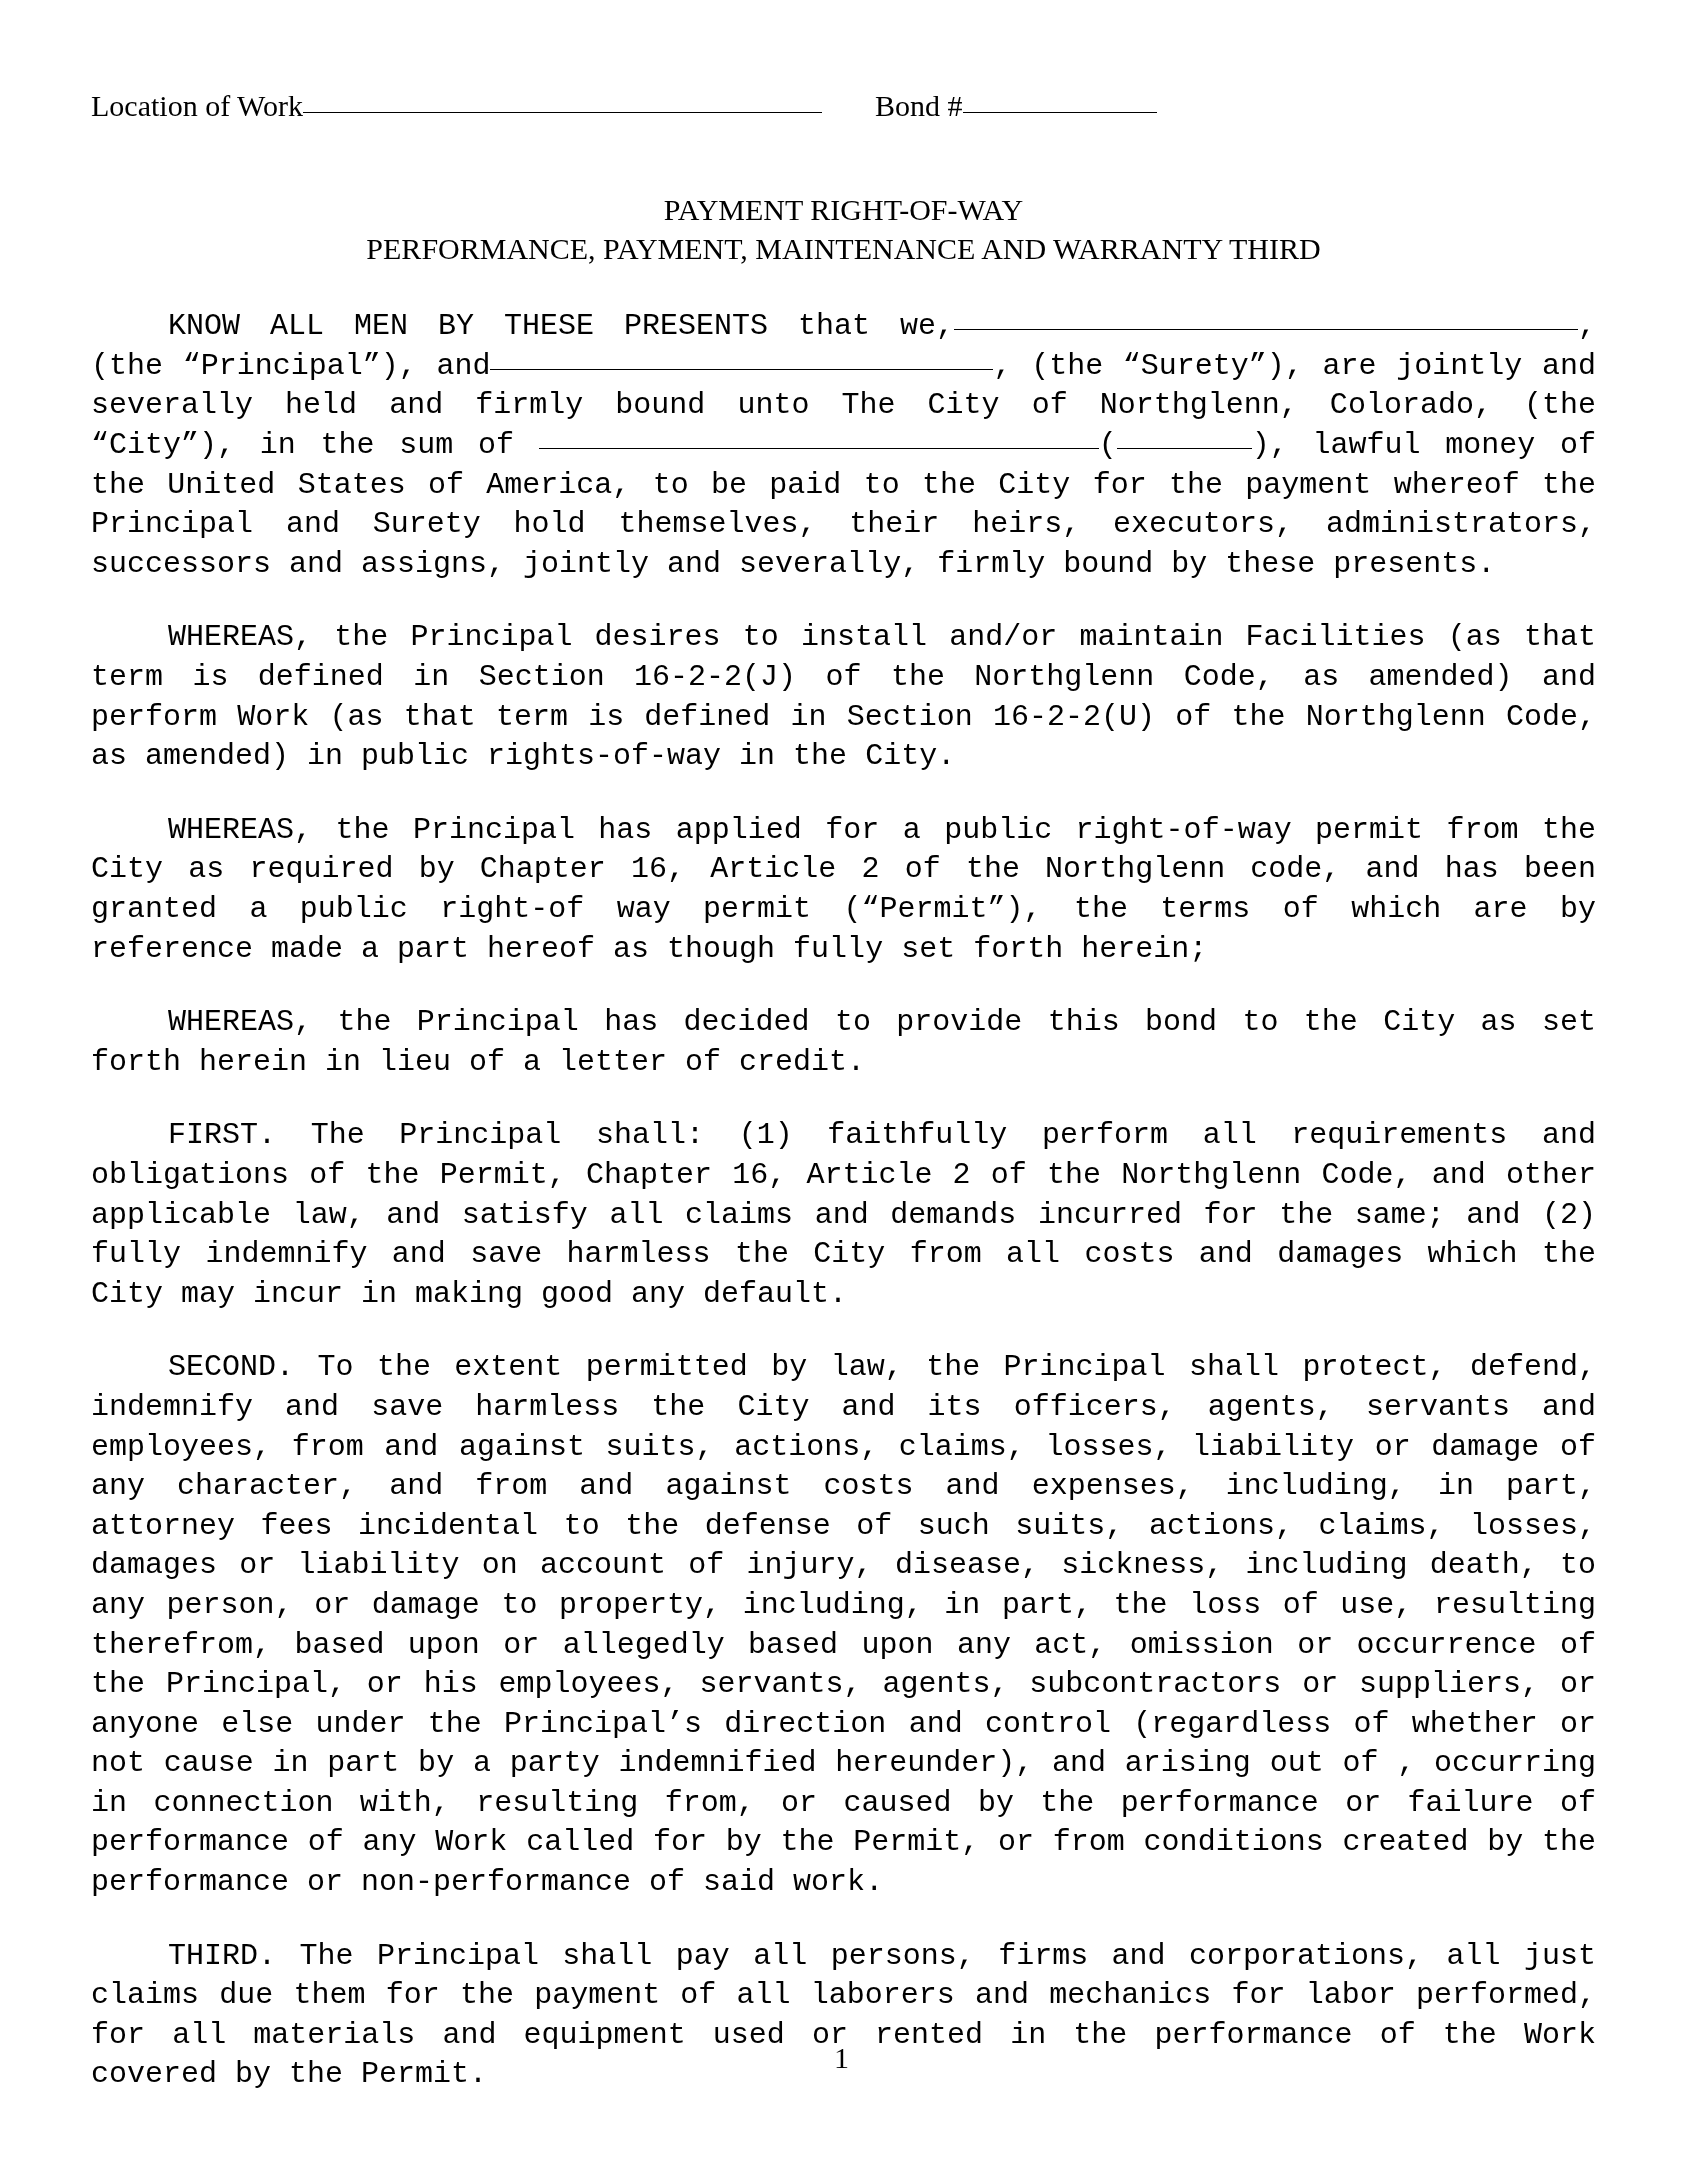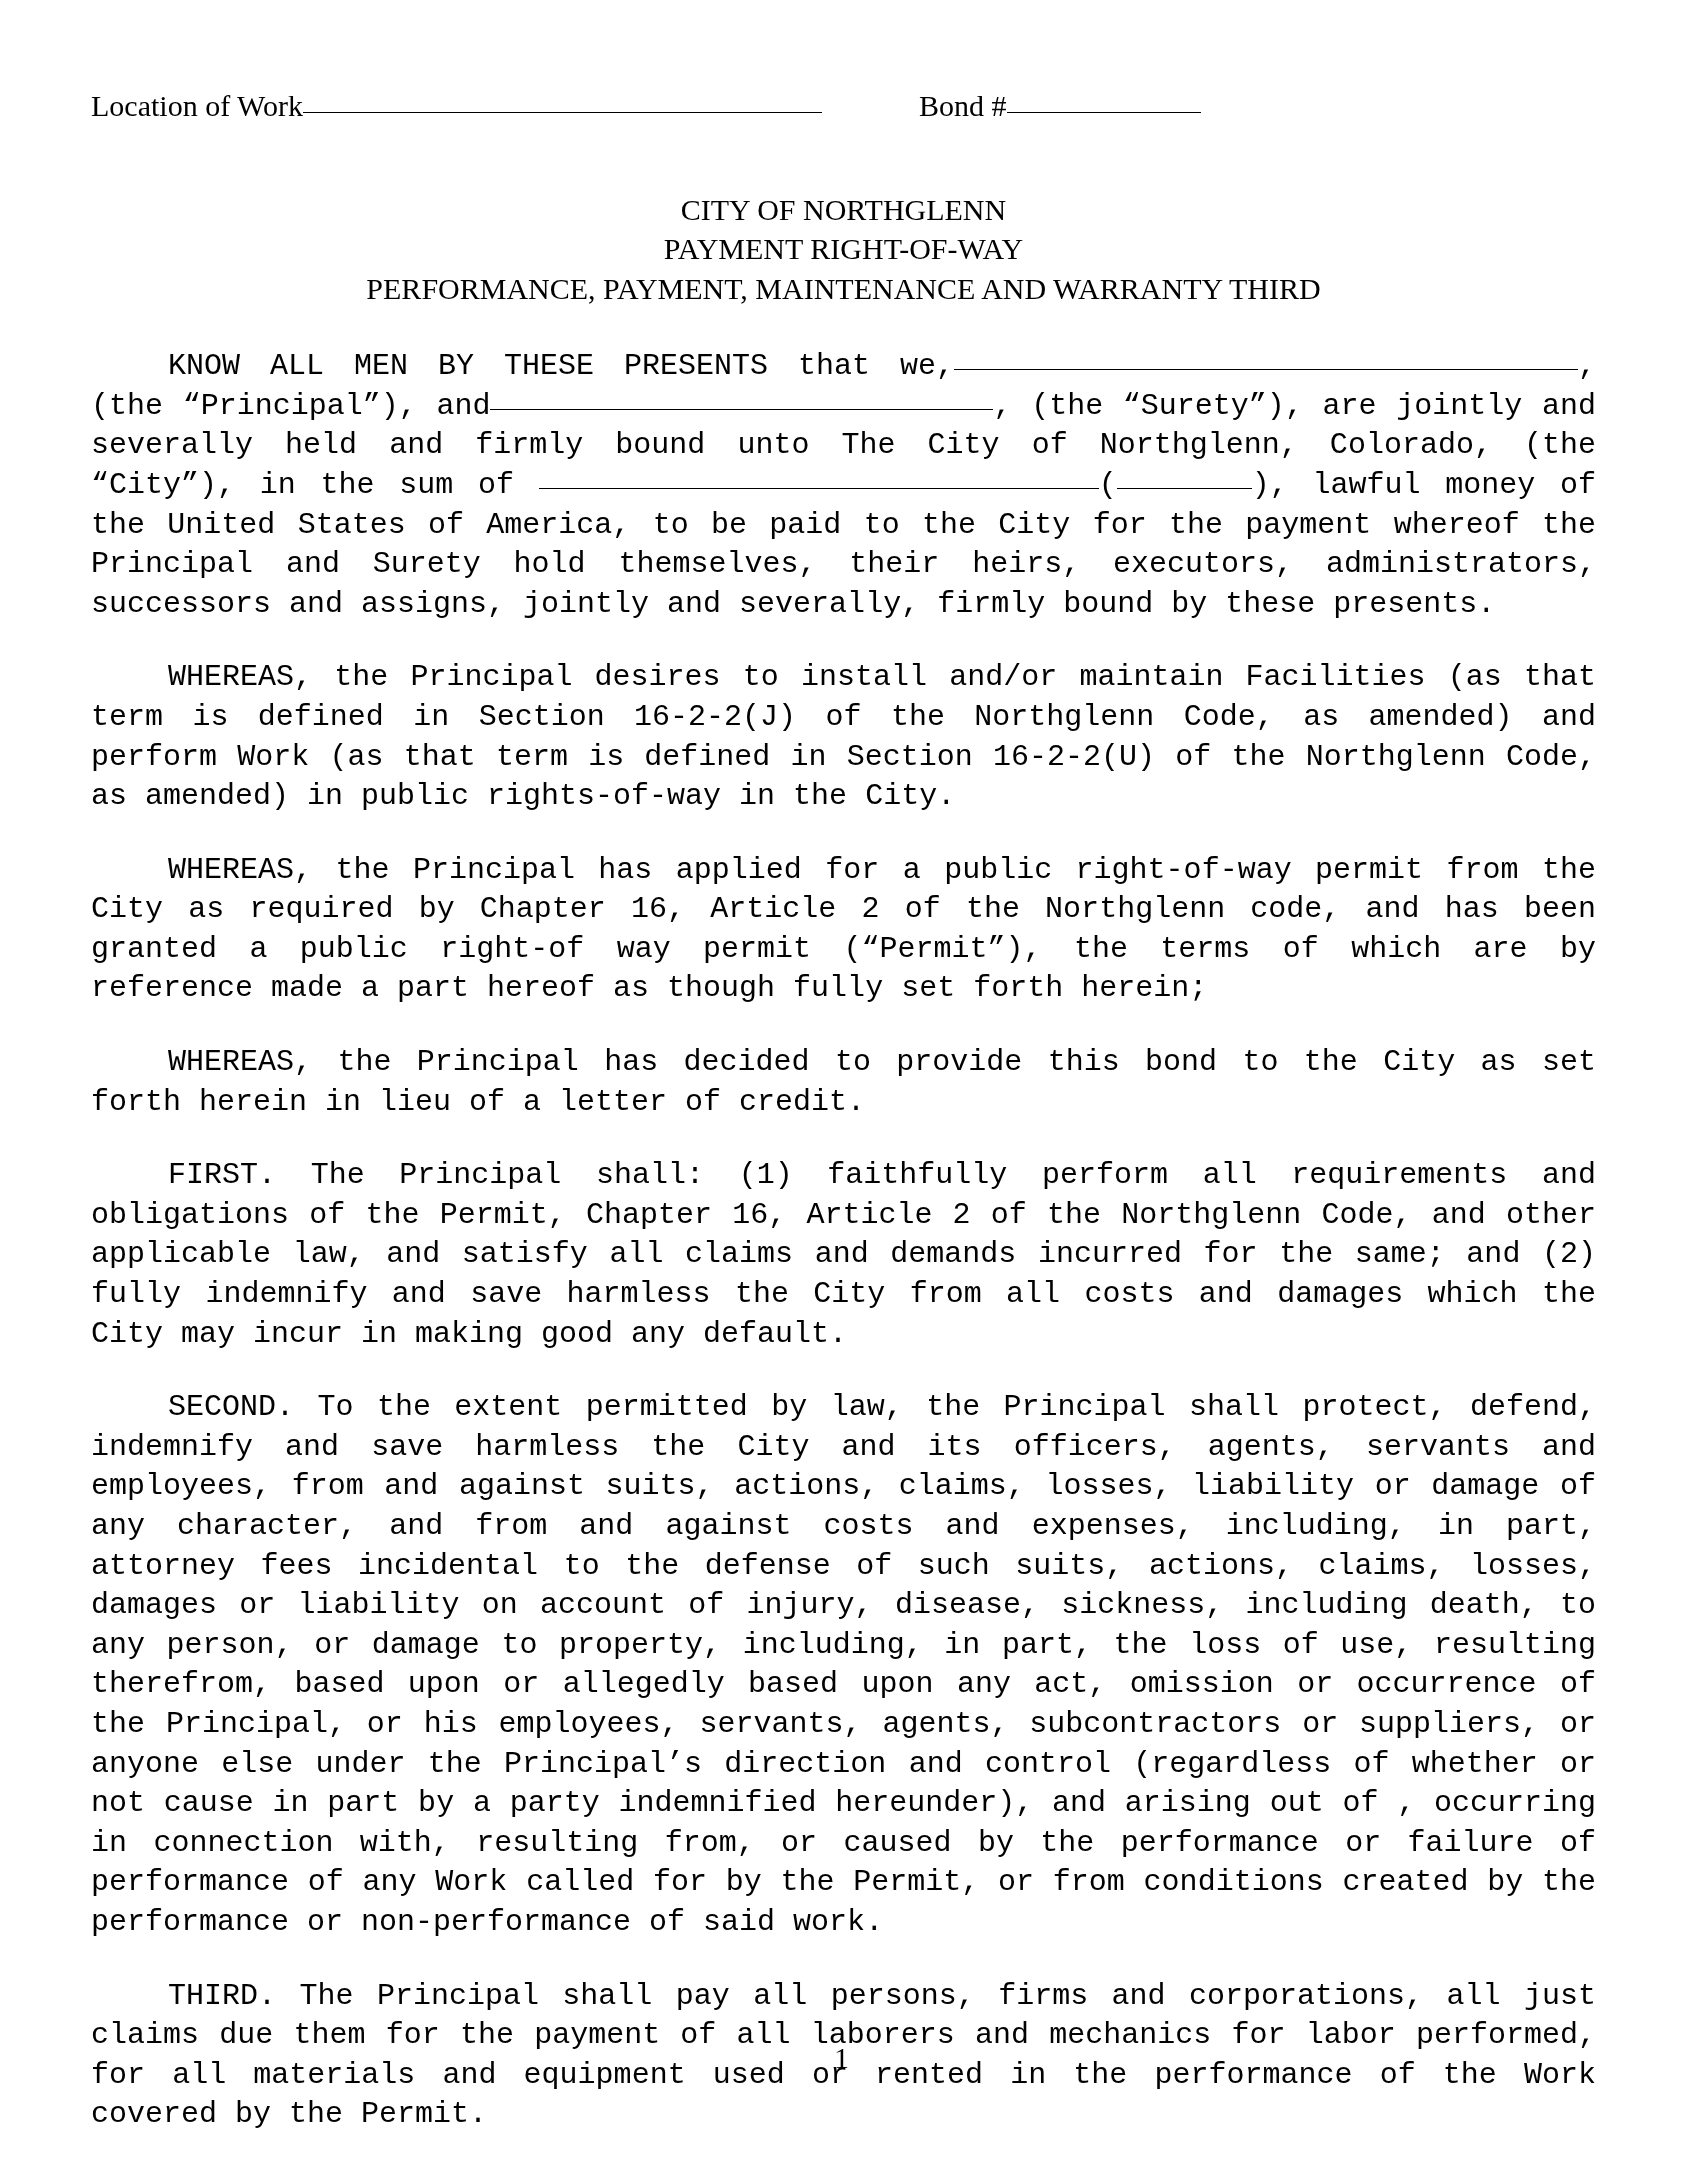--- a/index.html
+++ b/index.html
@@ -34,21 +34,21 @@
   }
   .header-left {
     display: flex;
     align-items: baseline;
     white-space: nowrap;
   }
   .header-right {
     display: flex;
     align-items: baseline;
     white-space: nowrap;
-    margin-left: 97px;
+    margin-left: 53px;
   }
   .rule {
     display: inline-block;
     border-bottom: 1.6px solid #000;
     height: 1px;
     position: relative;
     top: -3px;
   }
   .rule-loc  { width: 519px; }
   .rule-bond { width: 194px; }
@@ -112,21 +112,20 @@
         <span>Location of Work</span>
           <span class="rule rule-loc"></span>
       </span>
       <span class="header-right">
         <span>Bond #</span>
           <span class="rule rule-bond"></span>
       </span>
     </div>
 
     <div class="title-block">
-      <div>CITY OF NORTHGLENN</div>
       <div>PAYMENT RIGHT-OF-WAY</div>
       <div>PERFORMANCE, PAYMENT, MAINTENANCE AND WARRANTY THIRD</div>
     </div>
 
     <p class="para"><span class="indent"></span><span>KNOW ALL MEN BY THESE PRESENTS that we,</span><span class="blank blank-we"></span><span class="blank blank-we2"></span><span>,</span>
     <span>(the “Principal”), and</span><span class="blank blank-sur-a"></span><span class="blank blank-sur-b"></span><span>, (the “Surety”), are jointly and severally held and firmly bound unto The City of Northglenn, Colorado, (the “City”), in the sum of</span>
     <span class="blank blank-sum"></span><span>(</span><span class="blank blank-paren"></span><span>), lawful money of the United States of America, to be paid to the City for the payment whereof the Principal and Surety hold themselves, their heirs, executors, administrators, successors and assigns, jointly and severally, firmly bound by these presents.</span></p>
 
     <p class="para"><span class="indent"></span><span>WHEREAS, the Principal desires to install and/or maintain Facilities (as that term is defined in Section 16-2-2(J) of the Northglenn Code, as amended) and perform Work (as that term is defined in Section 16-2-2(U) of the Northglenn Code, as amended) in public rights-of-way in the City.</span></p>
 

